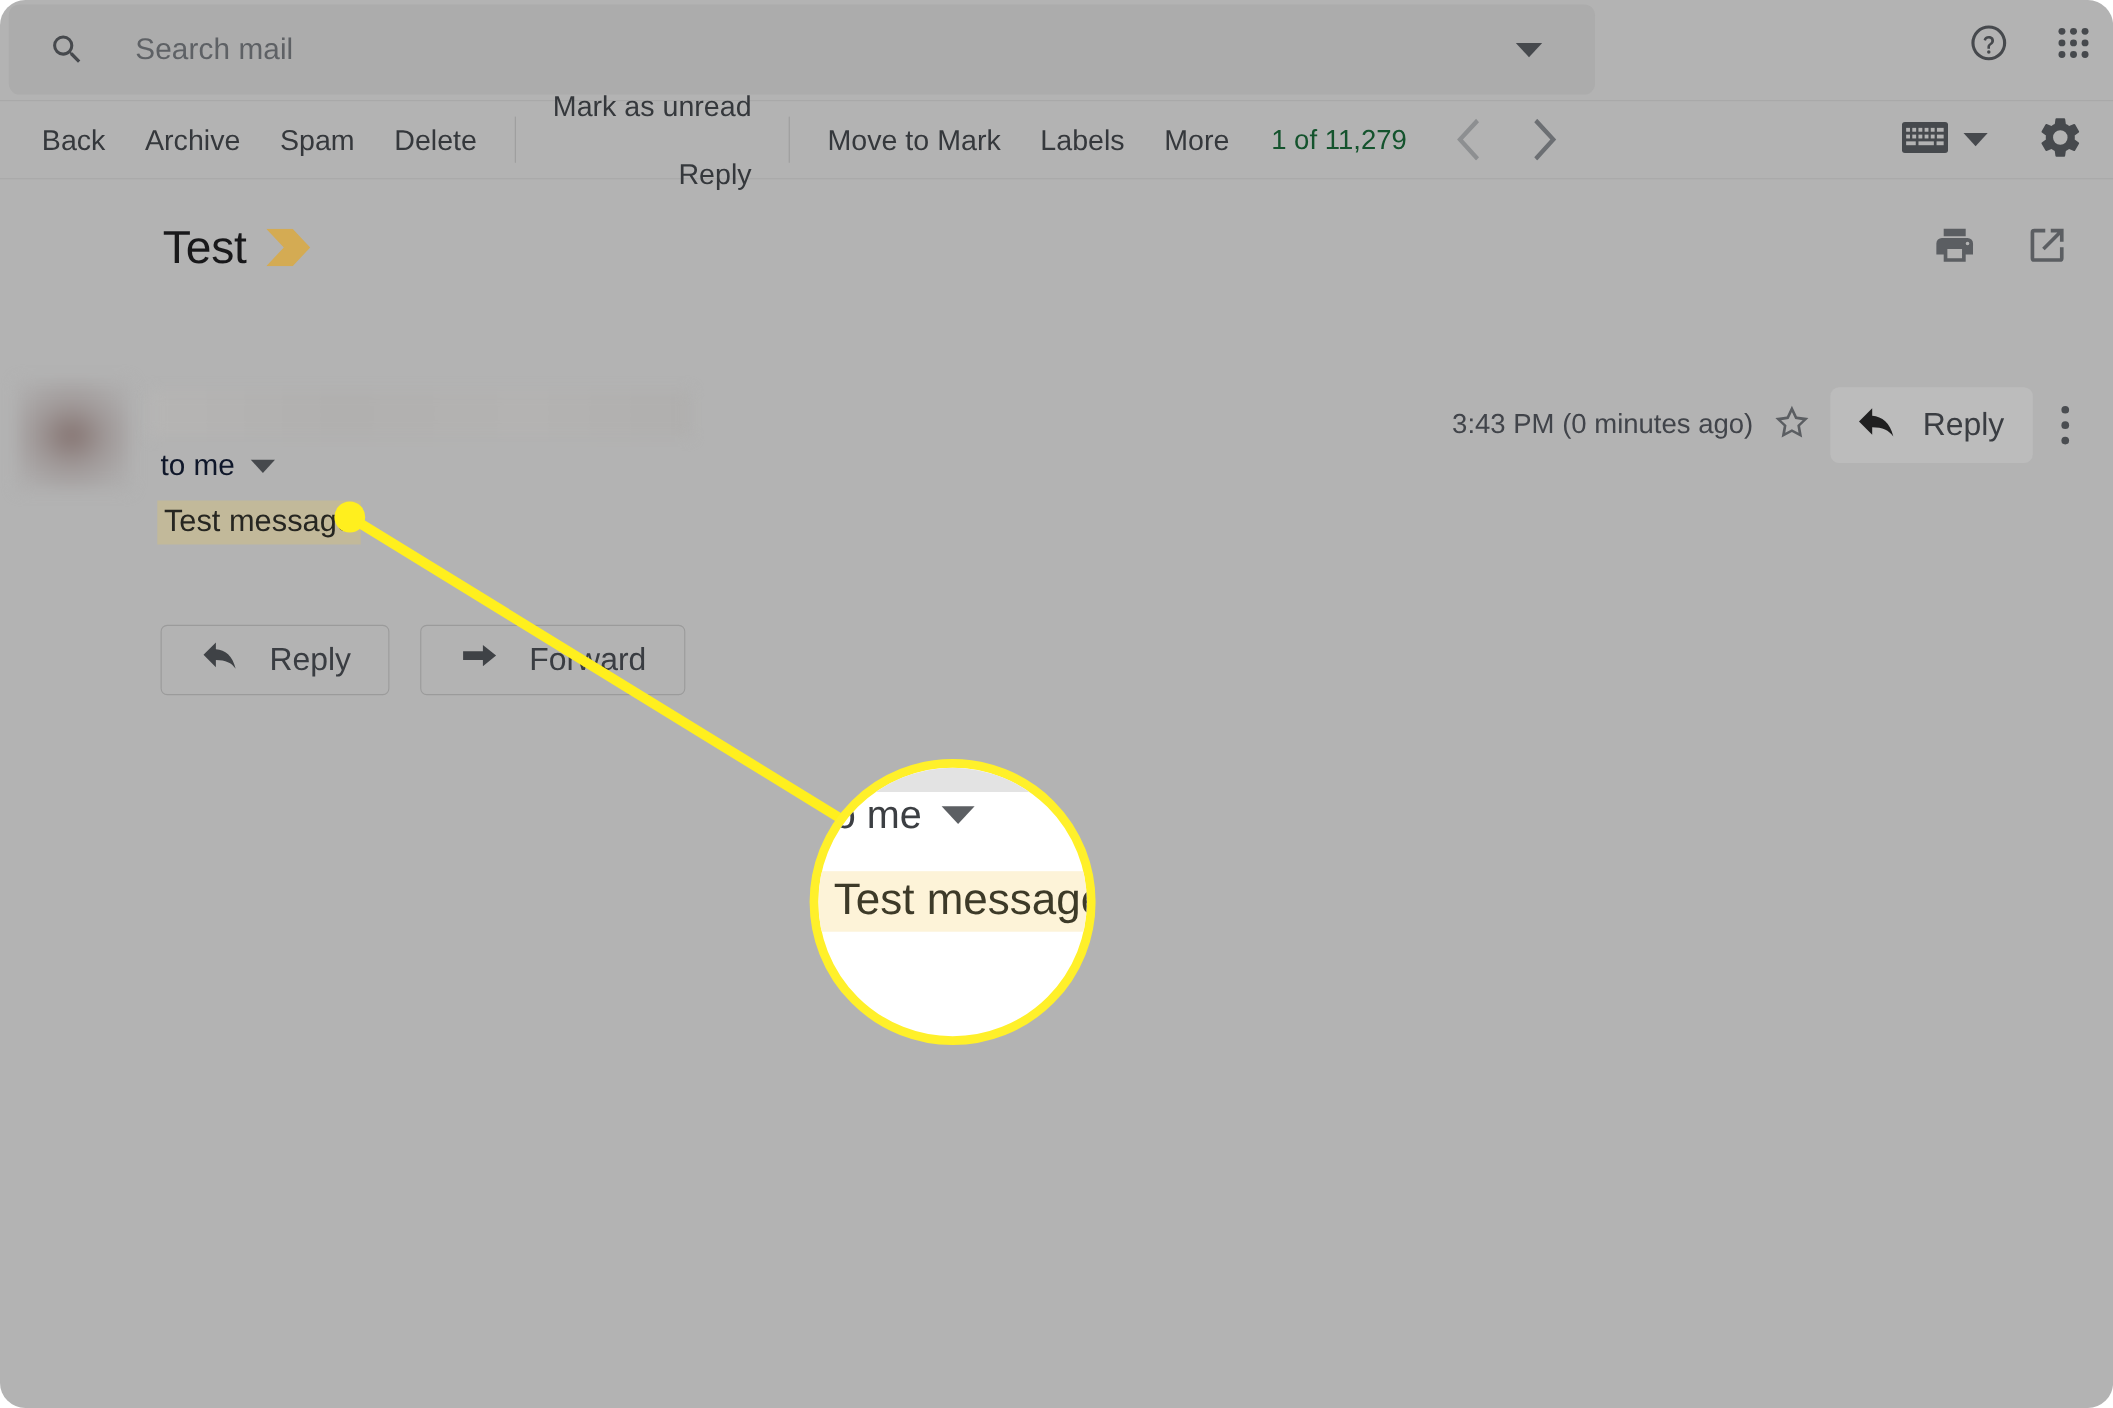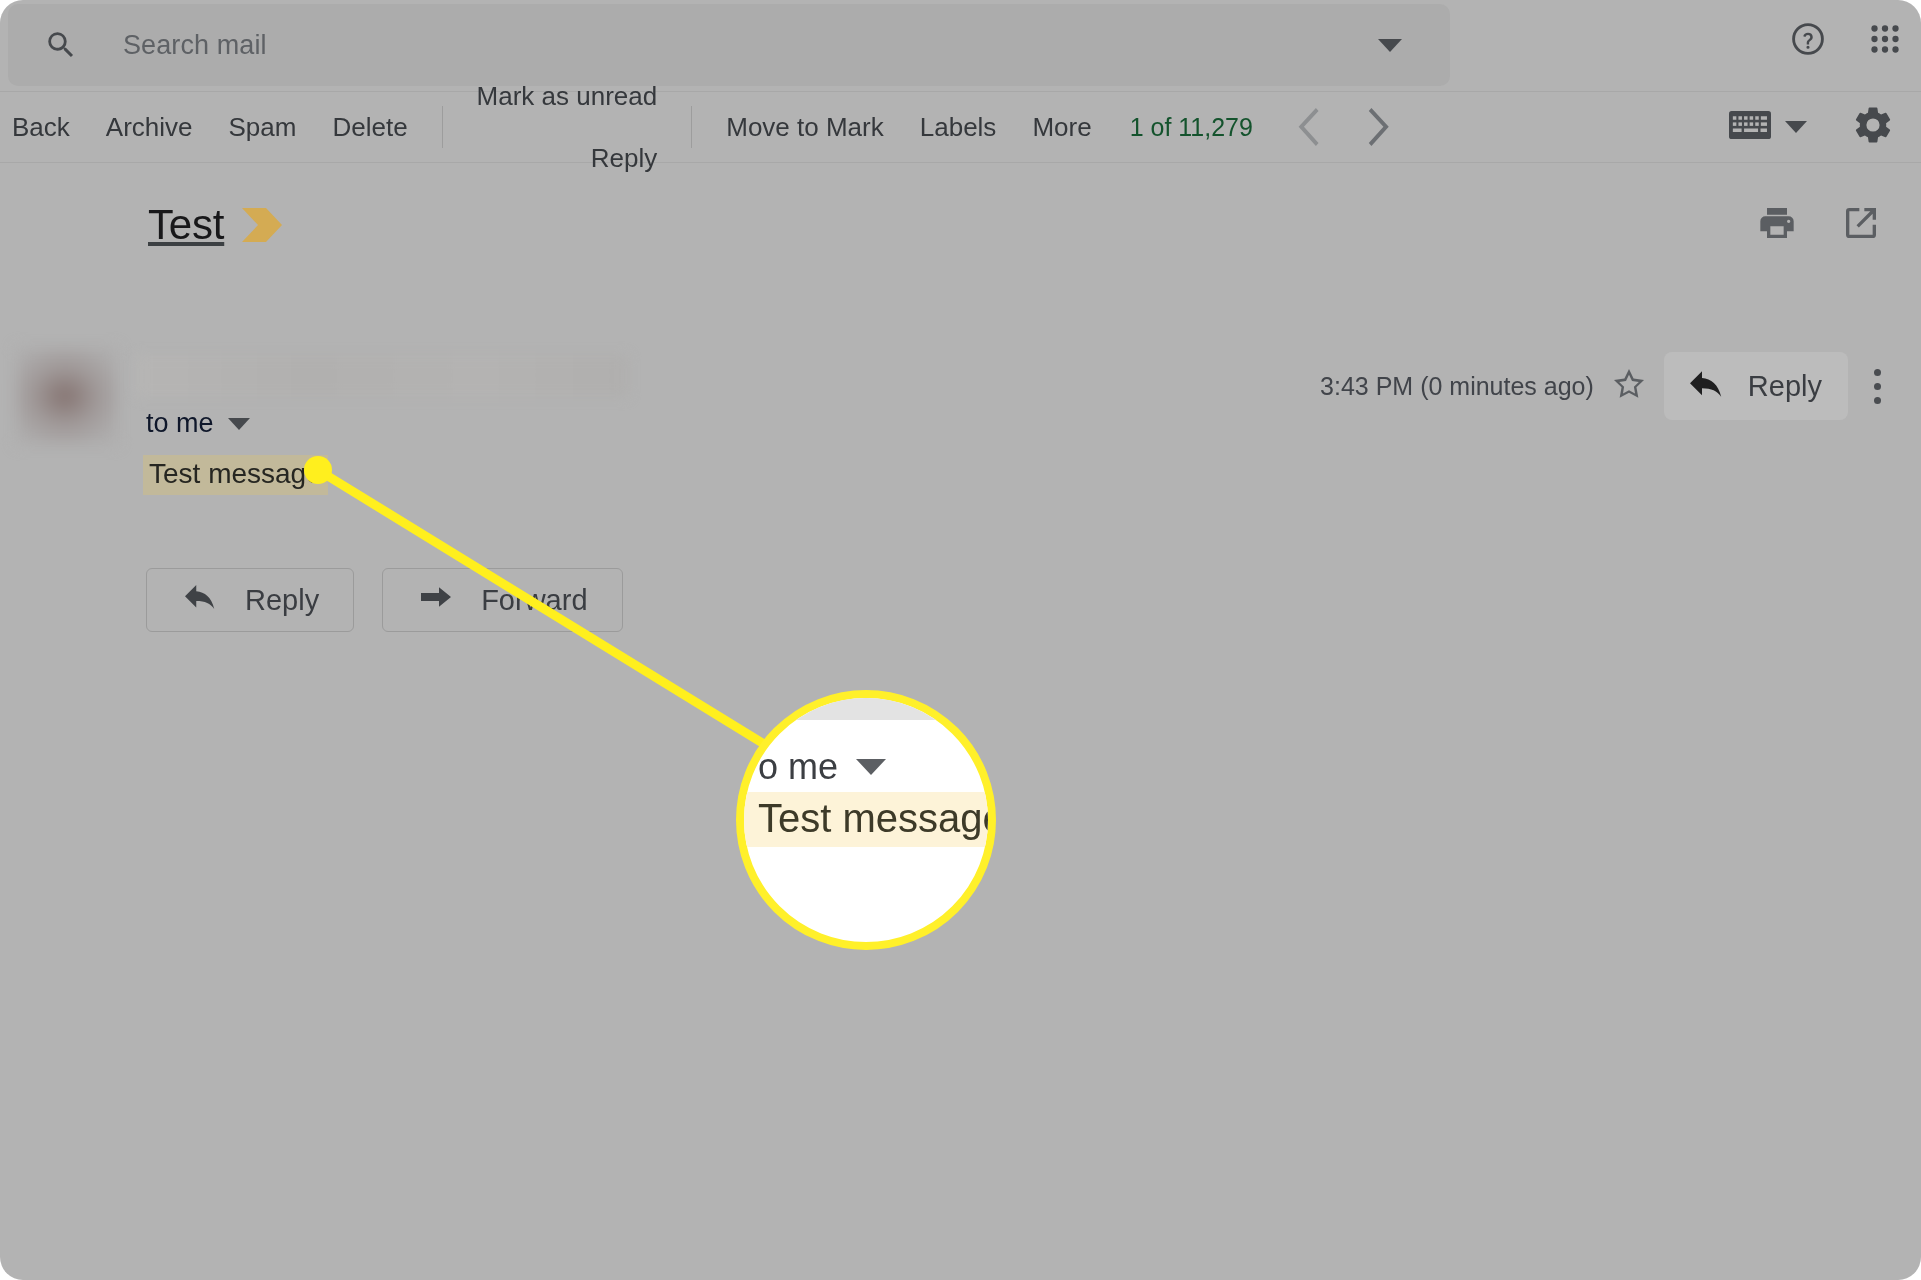--- a/index.html
+++ b/index.html
@@ -101,21 +101,21 @@
     white-space: nowrap;
     line-height: 1;
   }
 
   .tb-sep {
     width: 1px;
     height: 42px;
     background: #9d9d9d;
   }
 
-  #tb-group-1 { display: flex; align-items: center; gap: 36px; margin-left: 12px; }
+  #tb-group-1 { display: flex; align-items: center; gap: 36px; margin-left: 38px; }
   #tb-group-2 { display: flex; align-items: flex-end; gap: 36px; flex-direction: column; }
   #tb-group-3 { display: flex; align-items: center; gap: 36px; }
 
   #tb-count {
     font-size: 25px;
     color: #14532d;
     white-space: nowrap;
   }
 
   #tb-nav { display: flex; align-items: center; gap: 28px; }
@@ -142,21 +142,20 @@
   }
 
   
   #subject-row {
     position: absolute;
     top: 185px; left: 0;
     width: 1921px;
     height: 80px;
     display: flex;
     align-items: center;
-    text-decoration: underline;
   }
   #subject-text {
     margin-left: 148px;
     font-size: 42px;
     color: #18181a;
     font-weight: 400;
     letter-spacing: -0.2px;
   }
   #inbox-label-chevron {
     margin-left: 18px;
@@ -309,21 +308,20 @@
     left: 0; top: 0;
     width: 100%; height: 22px;
     background: #e3e3e3;
   }
   #mag-to-me {
     position: absolute;
     left: 14px; top: 22px;
     display: flex;
     align-items: center;
     gap: 18px;
-    margin-top: 26px;
   }
   #mag-to-me-text {
     font-size: 36px;
     color: #3c3f43;
     white-space: nowrap;
   }
   #mag-to-me-arrow {
     width: 0; height: 0;
     border-left: 15px solid transparent;
     border-right: 15px solid transparent;

